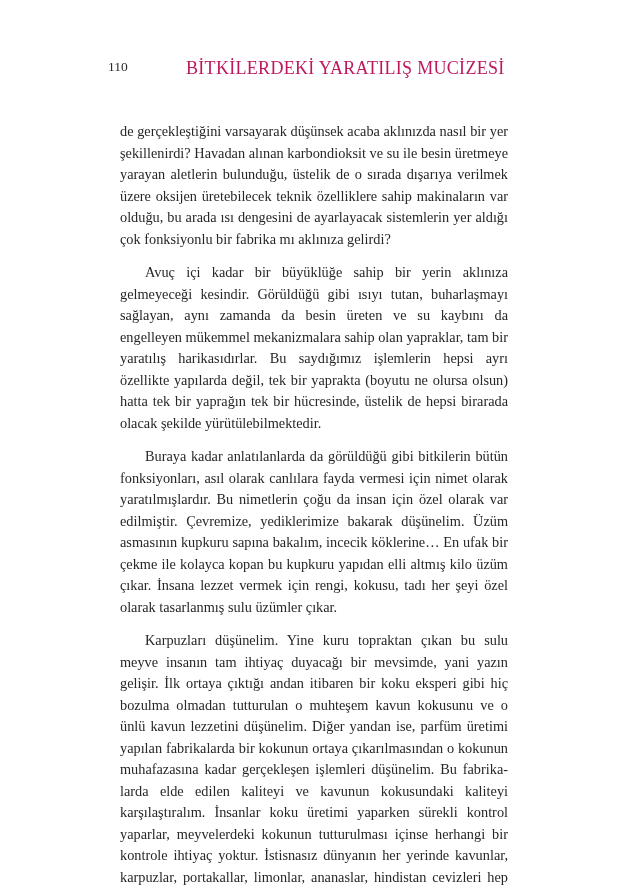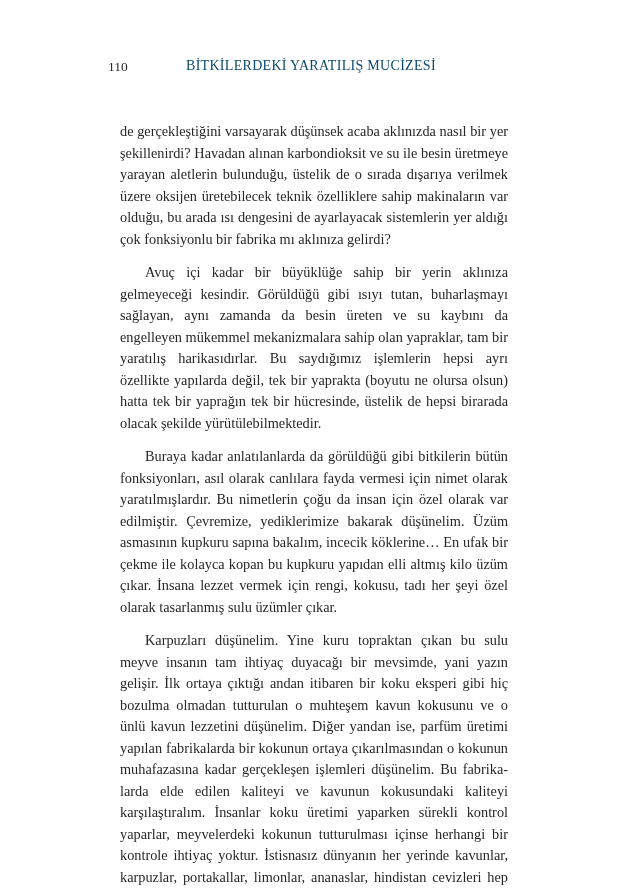--- a/index.html
+++ b/index.html
@@ -4,21 +4,21 @@
 <style>
   html, body { margin: 0; padding: 0; background: #ffffff; }
   body { width: 624px; height: 888px; position: relative; overflow: hidden; }
   .page { position: absolute; left: 0; top: 0; width: 624px; height: 757px; background: #ffffff; }
   .folio {
     position: absolute; left: 108px; top: 59px;
     font-family: "Liberation Serif", serif; font-size: 13.5px; color: #2a2a2a;
   }
   .running-head {
     position: absolute; left: 186px; top: 58px;
-    font-family: "Liberation Serif", serif; font-size: 14px; color: #0c4a6e; letter-spacing: 0.3px;
+    font-family: "Liberation Serif", serif; font-size: 18px; color: #be185d; letter-spacing: 0.3px;
   }
   .body-text {
     position: absolute; left: 108px; top: 109px; width: 412px;
     font-family: "Liberation Serif", serif; font-size: 14.3px; line-height: 21.5px;
     color: #262626; text-align: justify; hyphens: manual;
   }
   .body-text p { margin: 12px; }
   .body-text p.indent { text-indent: 25px; }
 </style>
 </head>

